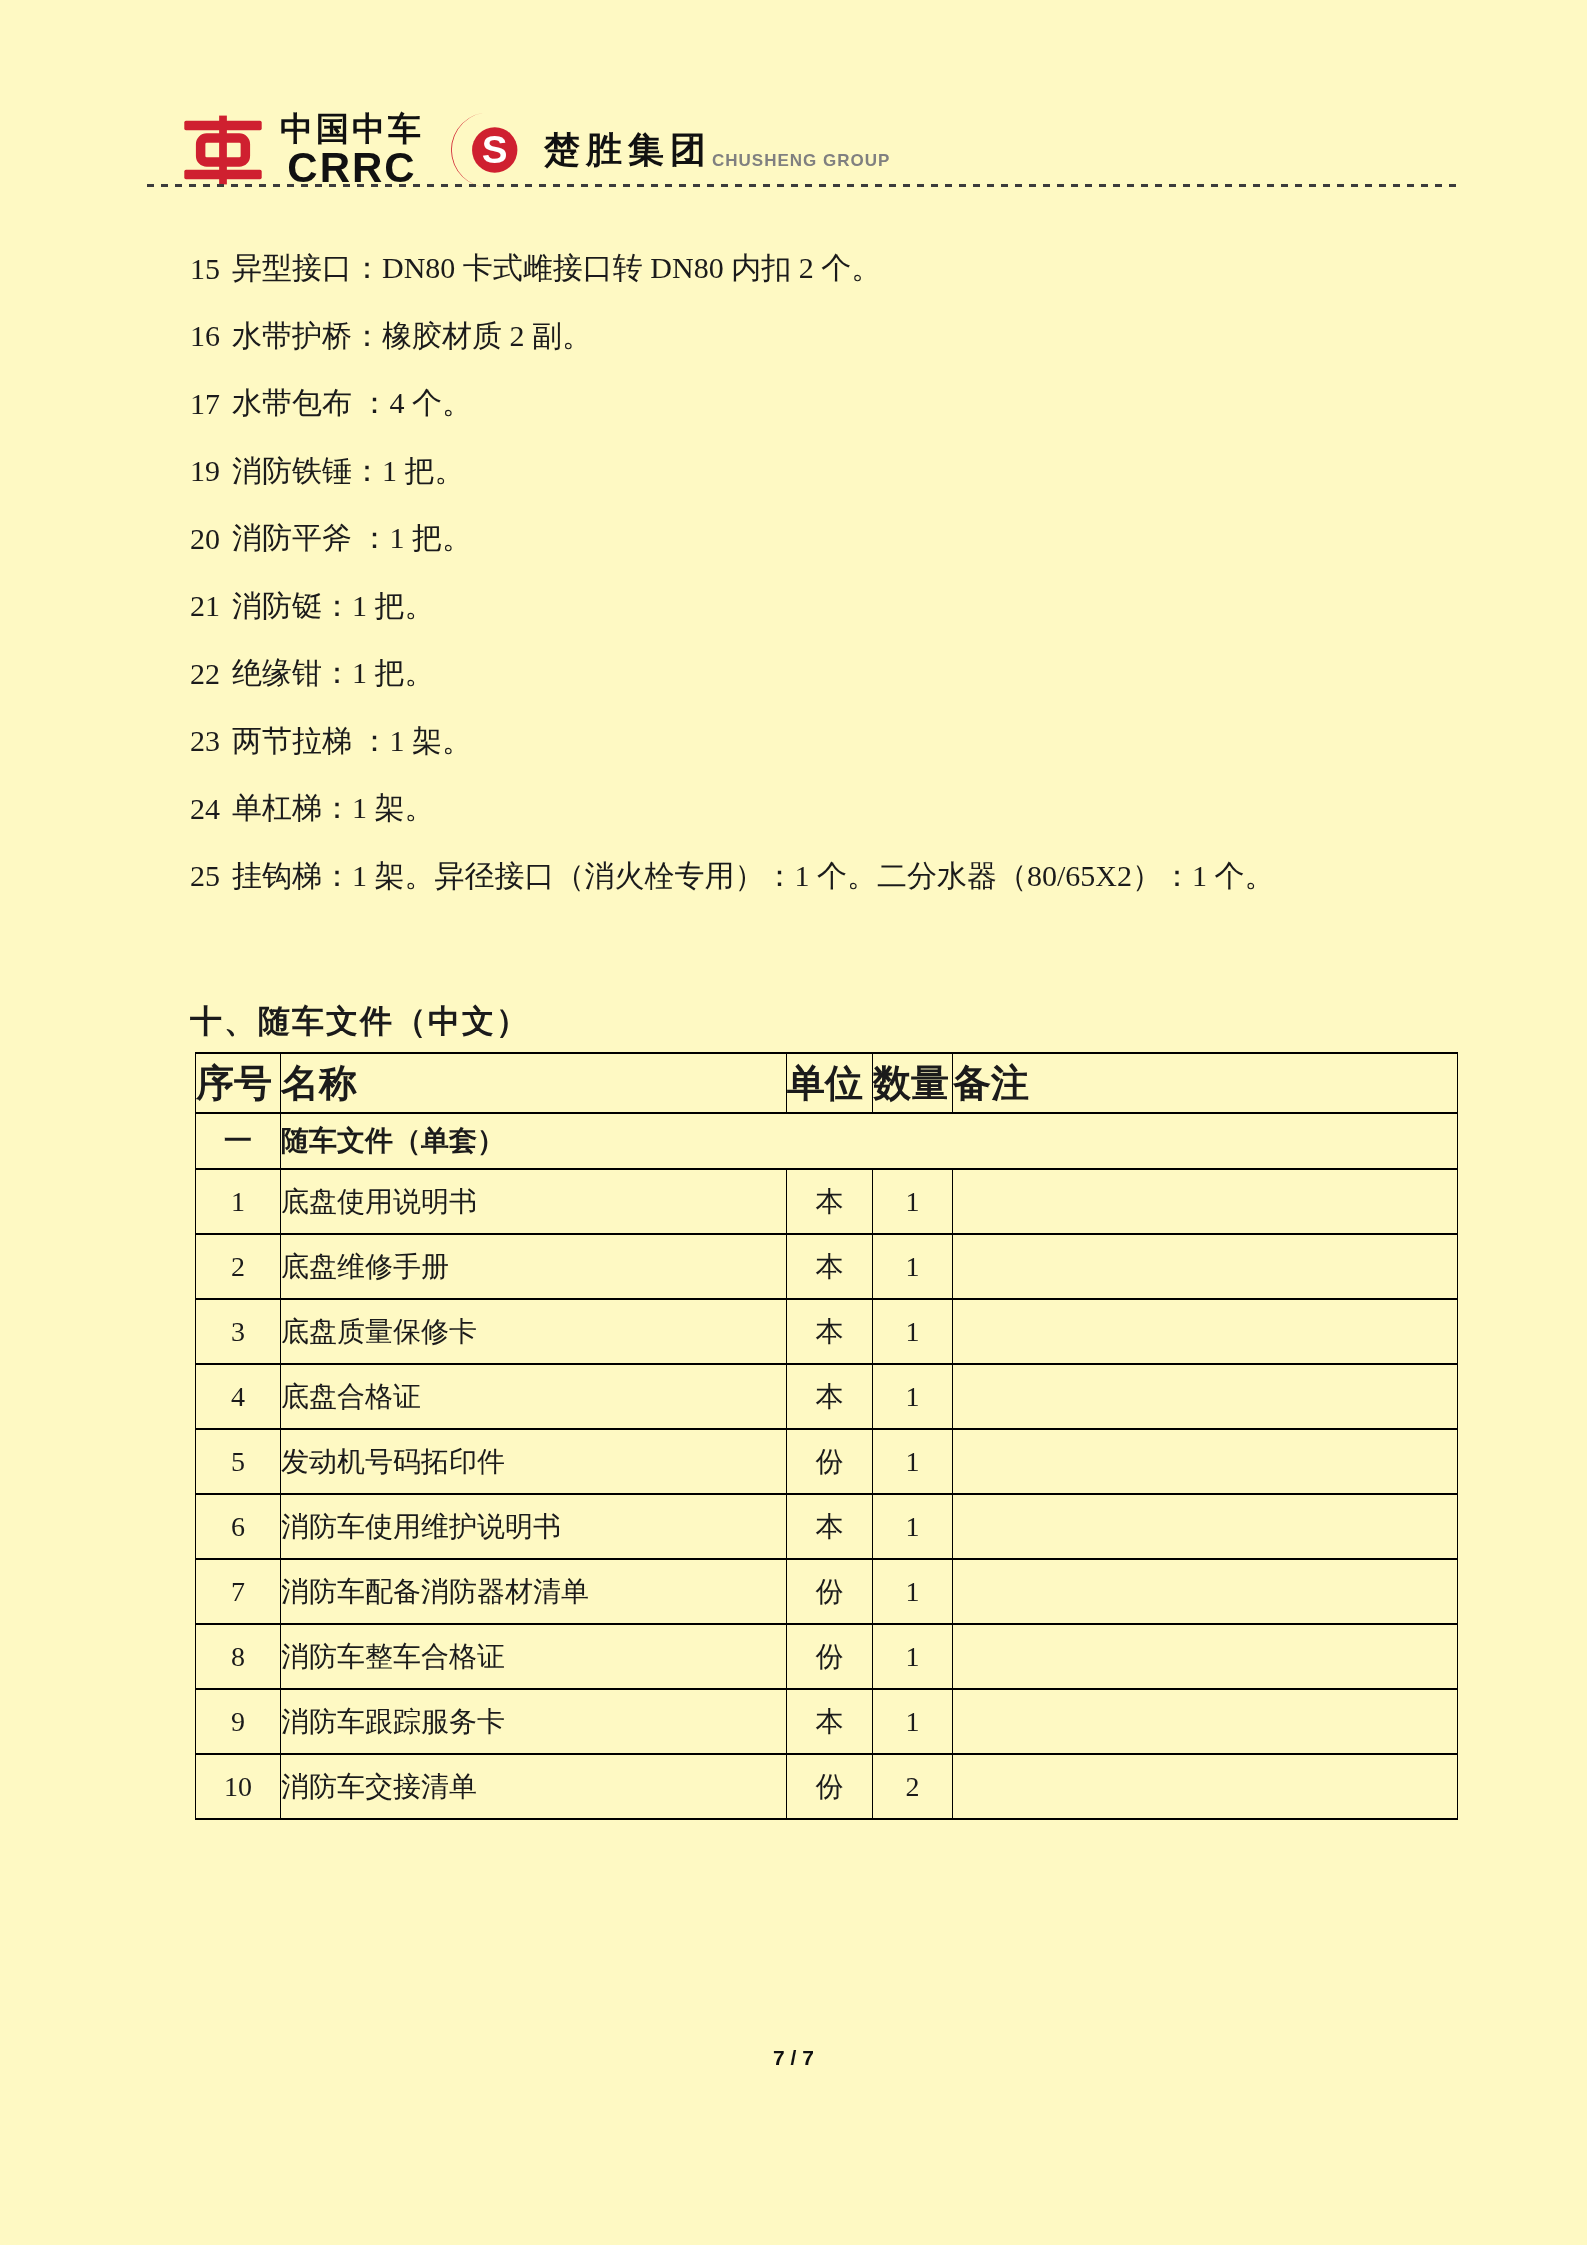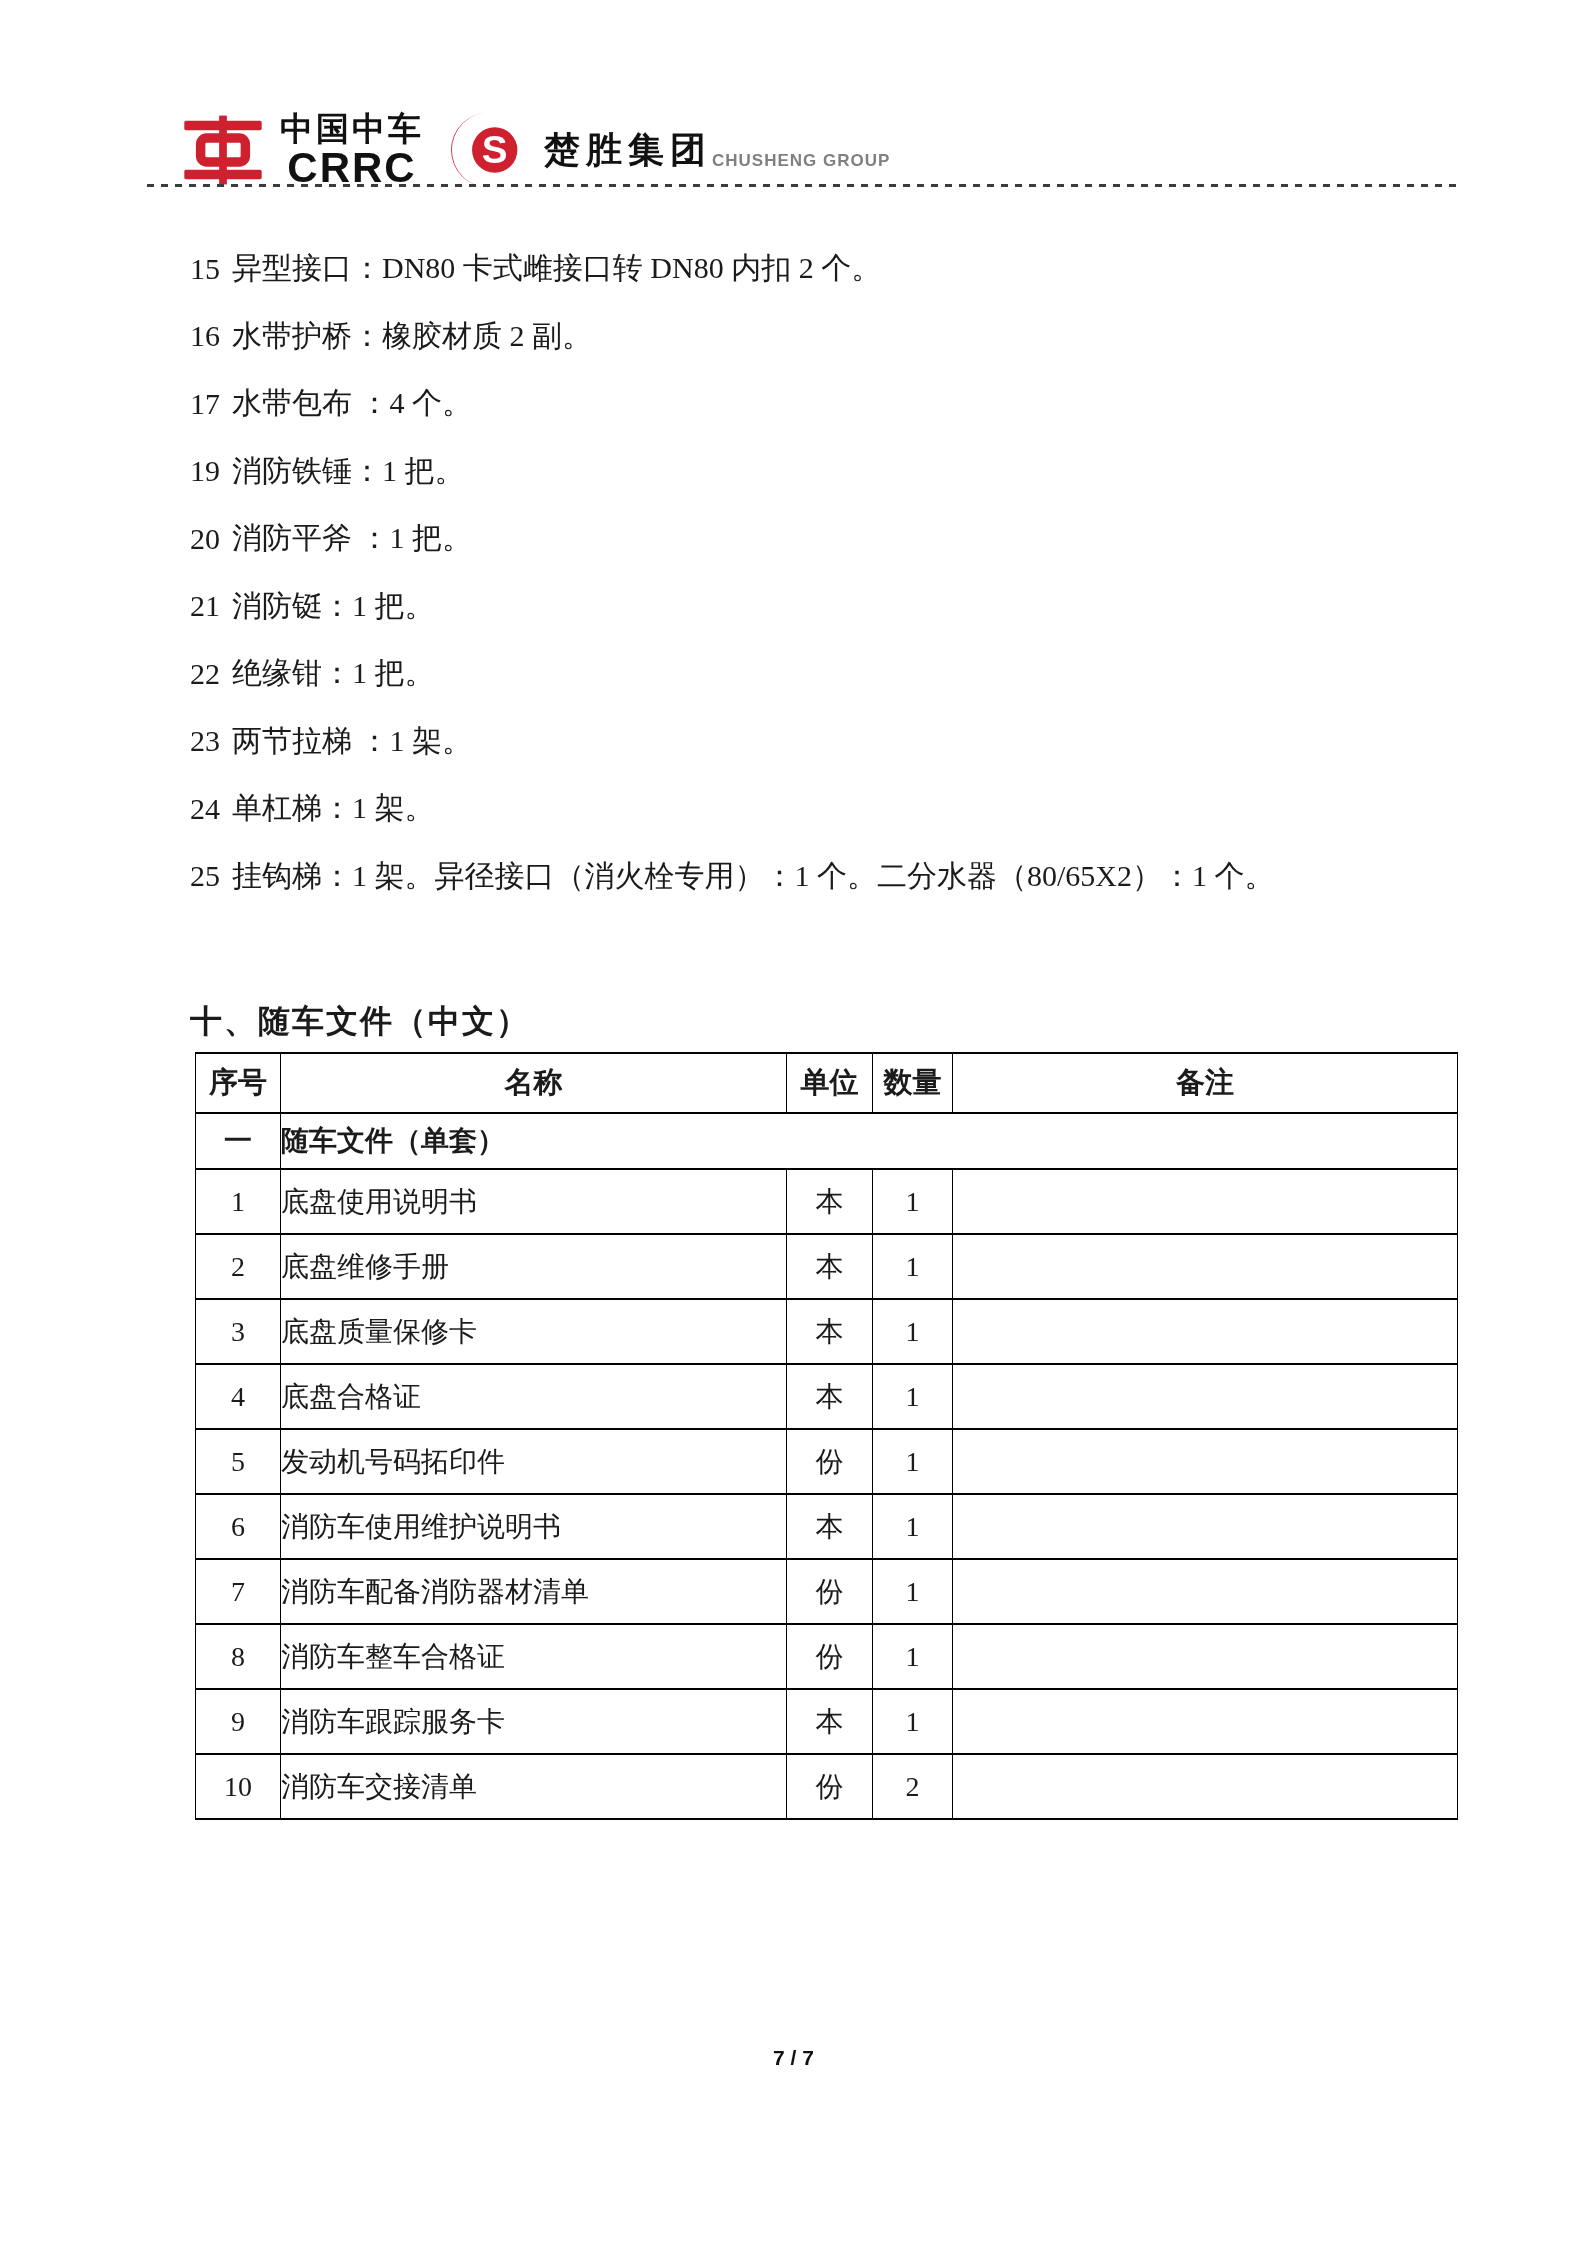--- a/index.html
+++ b/index.html
@@ -1,19 +1,19 @@
 <!DOCTYPE html>
 <html><head>
 <meta charset="utf-8">
 <style>
   html,body{margin:0;padding:0;background:#e8e8e8;}
   .page{
     position:relative;
     width:1587px;height:2245px;
-    background:#ffffff;
+    background:#fef9c3;
     margin:0 auto;
     font-family:"Liberation Serif","DejaVu Serif",serif;
     color:#1b1b1b;
     overflow:hidden;
   }
   
   .header-logos{
     position:absolute;left:180px;top:110px;
     display:flex;align-items:center;gap:22px;
   }
@@ -66,21 +66,21 @@
     table-layout:fixed;
     font-size:28px;
   }
   .doc-table td,.doc-table th{
     border:1px solid #000;
     border-top-width:2px;border-bottom-width:2px;
     padding:0;
     vertical-align:middle;
     font-weight:normal;
   }
-  .doc-table th{font-weight:bold;font-size:29px;text-align:center;height:58px;}
+  .doc-table th{font-weight:bold;font-size:38px;text-align:left;height:58px;}
   .col-no{width:85px;}
   .col-name{width:506px;}
   .col-unit{width:86px;}
   .col-qty{width:80px;}
   .col-note{width:505px;}
   .doc-table .group-row td{height:54px;font-weight:bold;}
   .doc-table .data-row td{height:63px;}
   .cell-center{text-align:center;}
   .cell-name{text-align:left;padding-left:22px;}
   

